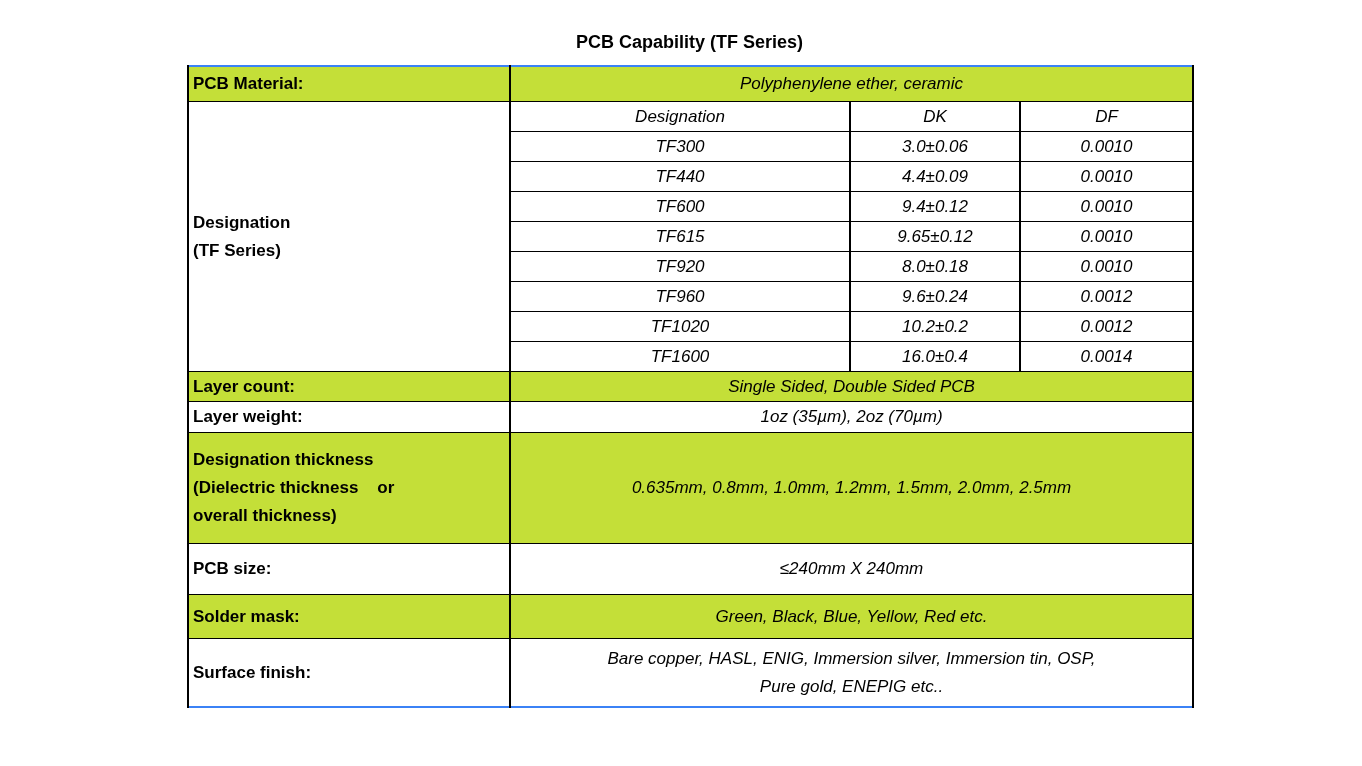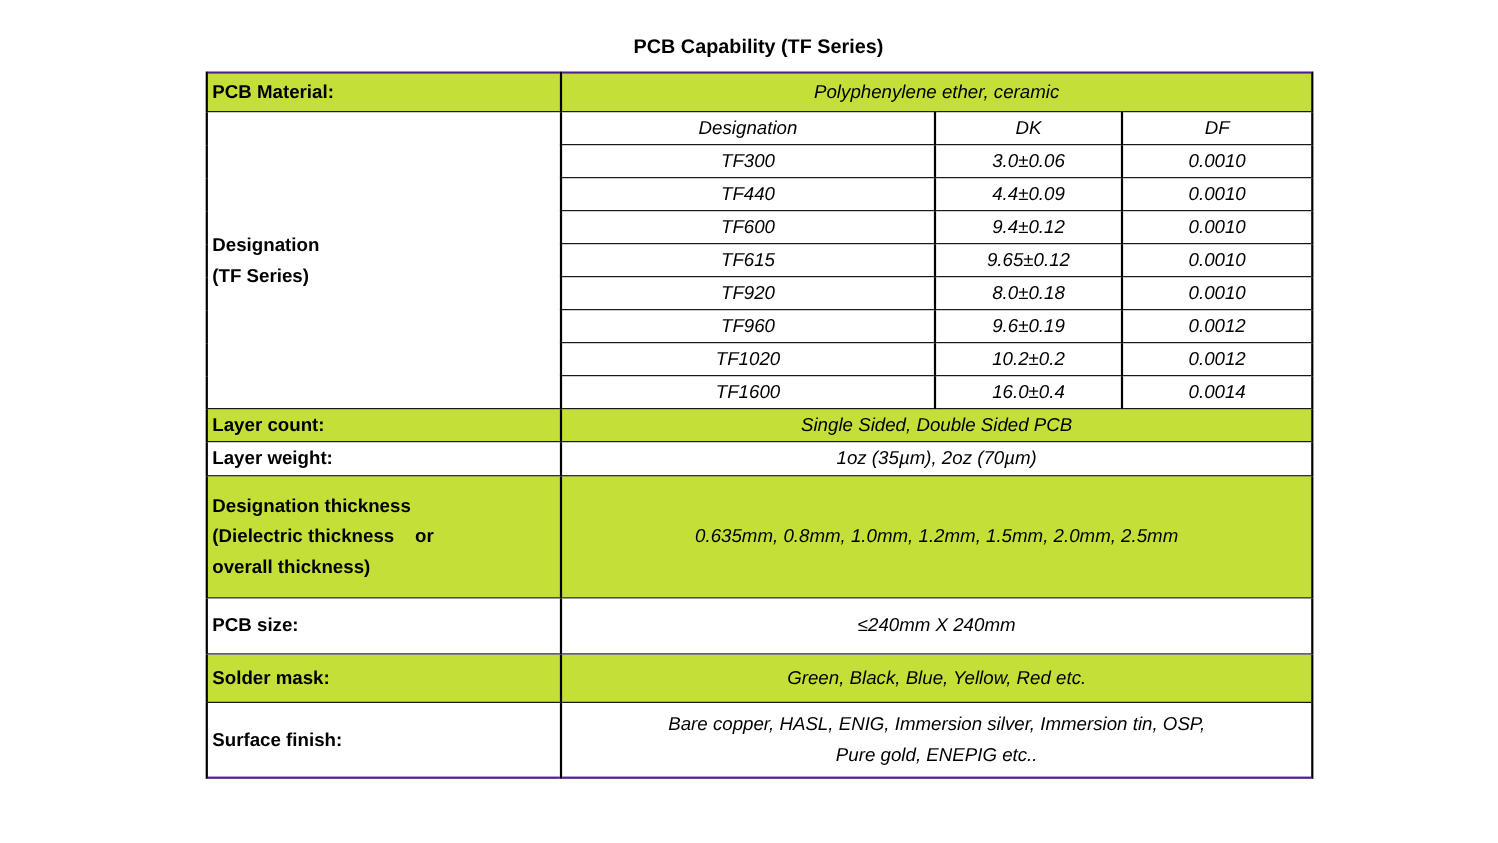--- a/index.html
+++ b/index.html
@@ -26,21 +26,21 @@
     text-align: center;
     font-size: 18px;
     font-weight: bold;
     line-height: 24px;
     margin-bottom: 11px;
   }
   table.cap {
     border-collapse: collapse;
     table-layout: fixed;
     width: 1005px;
-    border: 2px solid #4c1d95;
+    border: 2px solid #3b82f6;
   }
   table.cap td {
     border-top: 1px solid #000000;
     border-bottom: 1px solid #000000;
     border-left: 2px solid #000000;
     border-right: 2px solid #000000;
     font-size: 17px;
     vertical-align: middle;
     overflow: hidden;
     padding: 0;
@@ -112,21 +112,21 @@
       <td class="ctr">9.65±0.12</td>
       <td class="ctr">0.0010</td>
     </tr>
     <tr class="h29">
       <td class="ctr">TF920</td>
       <td class="ctr">8.0±0.18</td>
       <td class="ctr">0.0010</td>
     </tr>
     <tr class="h29">
       <td class="ctr">TF960</td>
-      <td class="ctr">9.6±0.19</td>
+      <td class="ctr">9.6±0.24</td>
       <td class="ctr">0.0012</td>
     </tr>
     <tr class="h29">
       <td class="ctr">TF1020</td>
       <td class="ctr">10.2±0.2</td>
       <td class="ctr">0.0012</td>
     </tr>
     <tr class="h29">
       <td class="ctr">TF1600</td>
       <td class="ctr">16.0±0.4</td>

